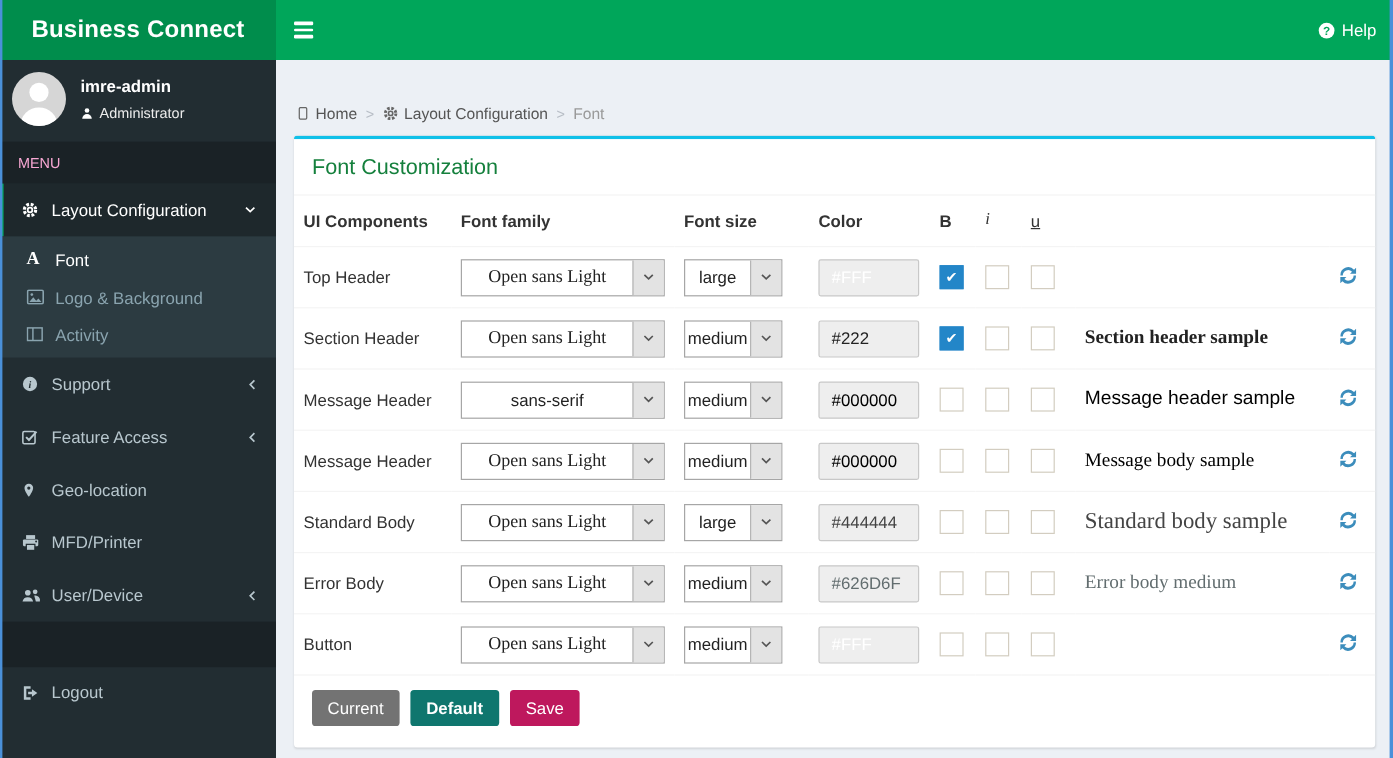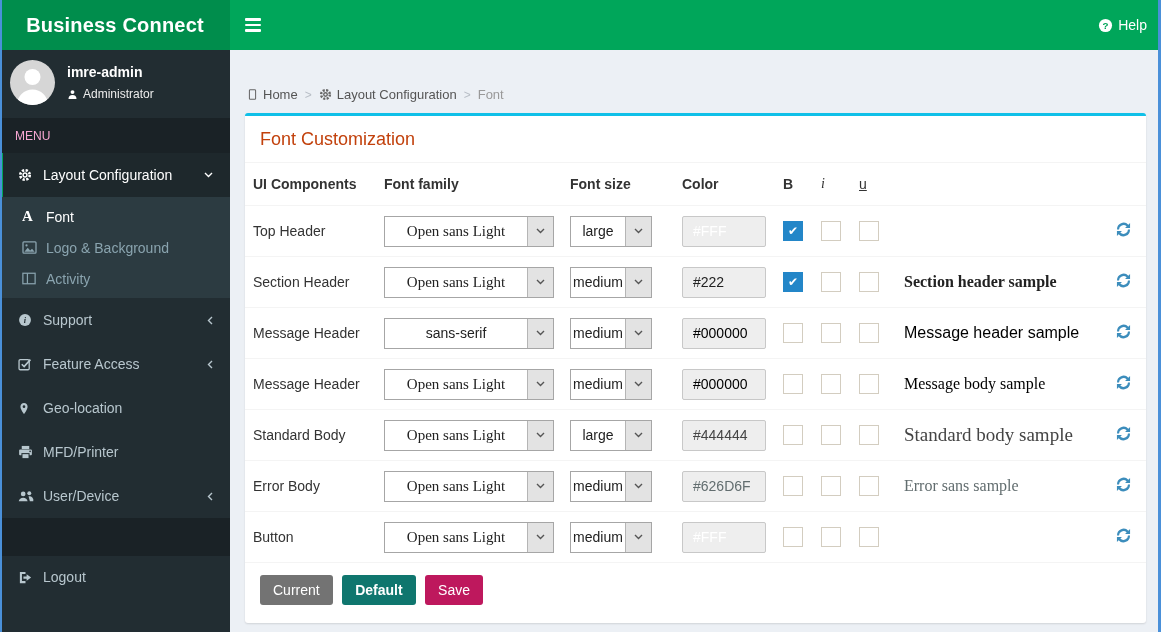--- a/index.html
+++ b/index.html
@@ -45,21 +45,21 @@
   #content { position:absolute; left:230px; top:50px; right:0, bottom:0; right:0; bottom:0; background:#ecf0f5; overflow:hidden; }
   #content-header { padding:13px 15px 11px 17px; display:flex; align-items:center; justify-content:space-between; }
   #page-title { font-size:24px; color:#333; font-weight:normal; }
   #breadcrumb { font-size:13px; color:#555; display:flex; align-items:center; gap:7px; margin-top:24px; }
   #breadcrumb .bc-item { display:flex; align-items:center; gap:5px; color:#555; cursor:pointer; }
   #breadcrumb .bc-item.current { color:#999; cursor:default; }
   #breadcrumb .sep { color:#b8bec6; font-size:12px; }
   #breadcrumb .bc-ic { color:#666; display:flex; align-items:center; }
 
   #card { margin:0 15px; background:#fff; border-top:3px solid #0fc0e8; border-radius:3px; box-shadow:0 1px 2px rgba(0,0,0,.12); }
-  #card-title { padding:13px 15px 12px; font-size:18px; color:#c2410c; border-bottom:1px solid #f4f4f4; }
+  #card-title { padding:13px 15px 12px; font-size:18px; color:#15803d; border-bottom:1px solid #f4f4f4; }
 
   table { width:100%; border-collapse:collapse; table-layout:fixed; }
   th { text-align:left; font-size:14px; color:#333; padding:13px 8px; border-bottom:1px solid #f4f4f4; font-weight:bold; }
   th.cI { font-style:italic; font-weight:normal; font-family:"Liberation Serif", serif; }
   th.cU { text-decoration:underline; font-weight:normal; }
   td { padding:9px 8px; border-bottom:1px solid #f4f4f4; font-size:14px; color:#333; height:51px; vertical-align:middle; }
   tr:last-child td { border-bottom:1px solid #f4f4f4; }
   .w0{width:131px}.w1{width:186px}.w2{width:112px}.w3{width:101px}.w4{width:38px}.w5{width:38px}.w6{width:45px}.w7{width:auto}.w8{width:38px}
 
   .sel { display:inline-flex; align-items:stretch; background:#fff; border:1px solid #a6a6a6; height:31px; cursor:pointer; }
@@ -493,21 +493,21 @@
               <td class="w3"><input class="color-input" value="#626D6F" style="color: rgb(98, 109, 111);"></td>
               <td class="w4">
                 <div class="cb"></div>
               </td>
               <td class="w5">
                 <div class="cb"></div>
               </td>
               <td class="w6">
                 <div class="cb"></div>
               </td>
-              <td class="w7"><span class="sample" style="font-family: &quot;Liberation Serif&quot;, serif; font-size: 16px; font-weight: 400; color: rgb(98, 109, 111);">Error sans sample</span></td>
+              <td class="w7"><span class="sample" style="font-family: &quot;Liberation Serif&quot;, serif; font-size: 16px; font-weight: 400; color: rgb(98, 109, 111);">Error body medium</span></td>
               <td class="w8"><span class="refresh">
                   <svg width="15" height="15" viewBox="0 0 16 16">
                     <path d="M3.2 8a4.8 4.8 0 0 1 8.2-3.3L9.6 6.5H15V1.1l-1.8 1.8A7 7 0 0 0 1.1 8z" fill="currentColor"></path>
                     <path d="M12.8 8a4.8 4.8 0 0 1-8.2 3.3l1.8-1.8H1v5.4l1.8-1.8A7 7 0 0 0 14.9 8z" fill="currentColor"></path>
                   </svg>
                 </span></td>
             </tr>
             <tr>
               <td class="w0"><span>Button</span></td>
               <td class="w1"><div class="sel fam">

